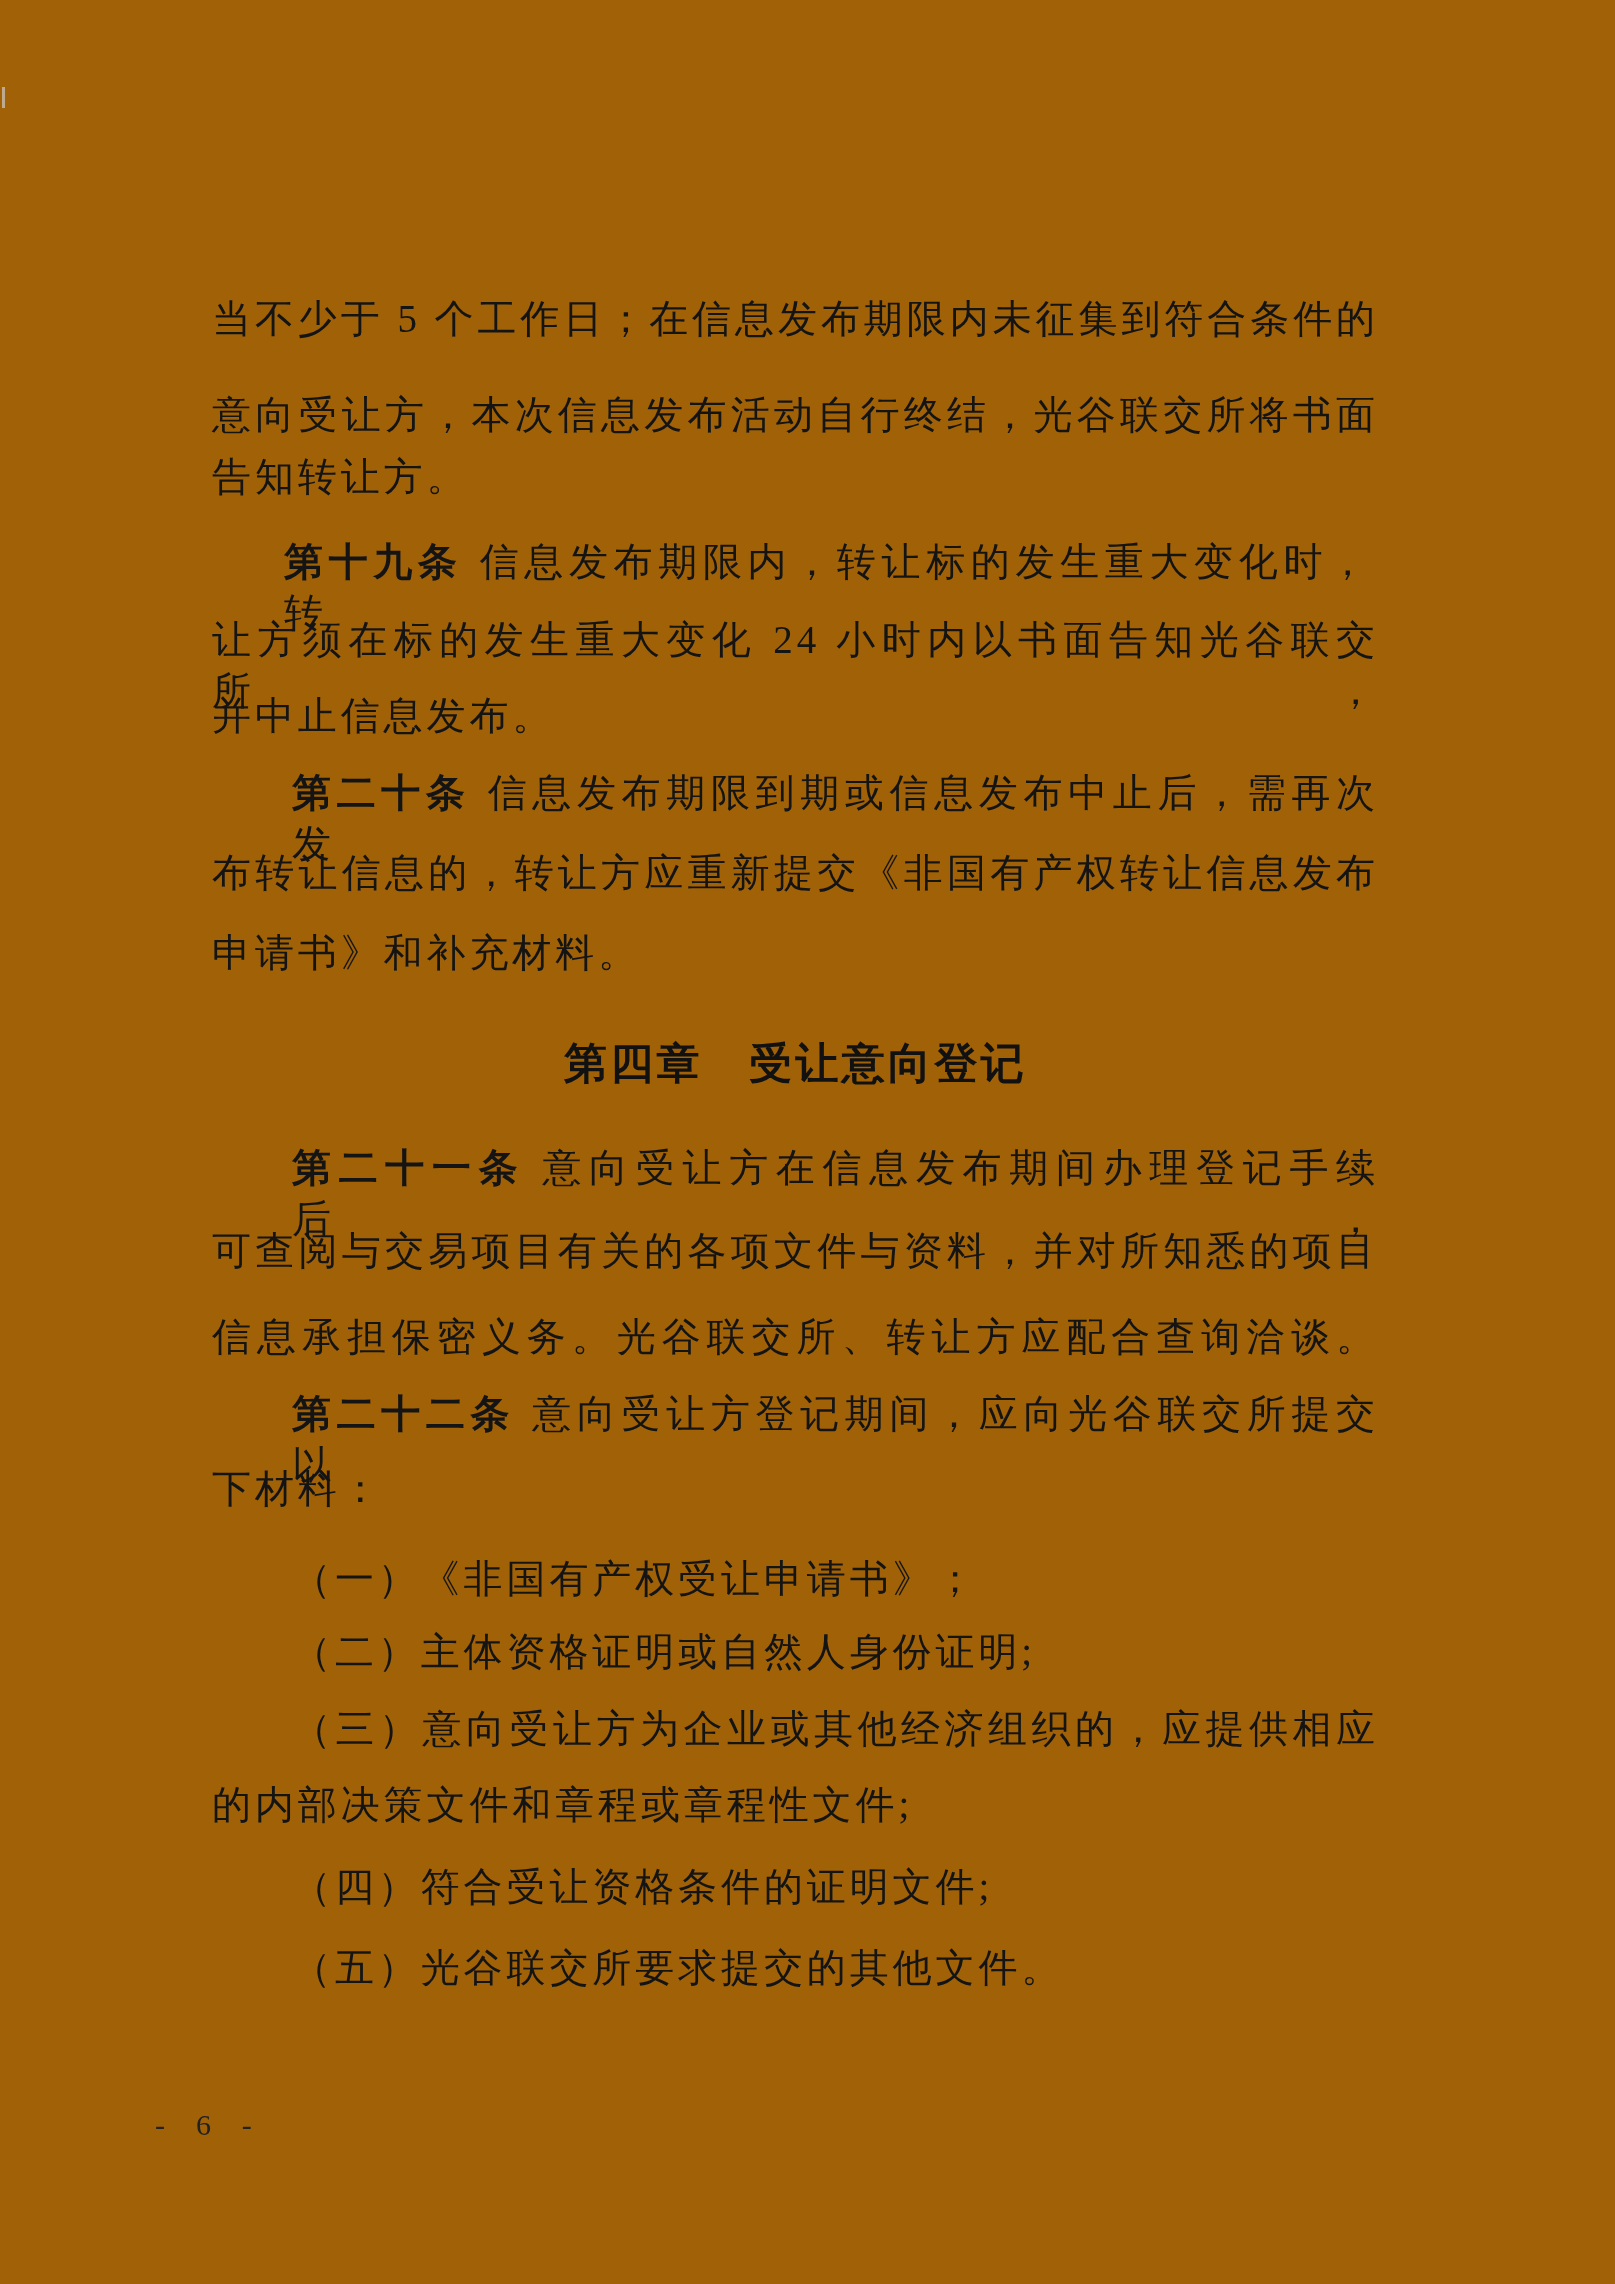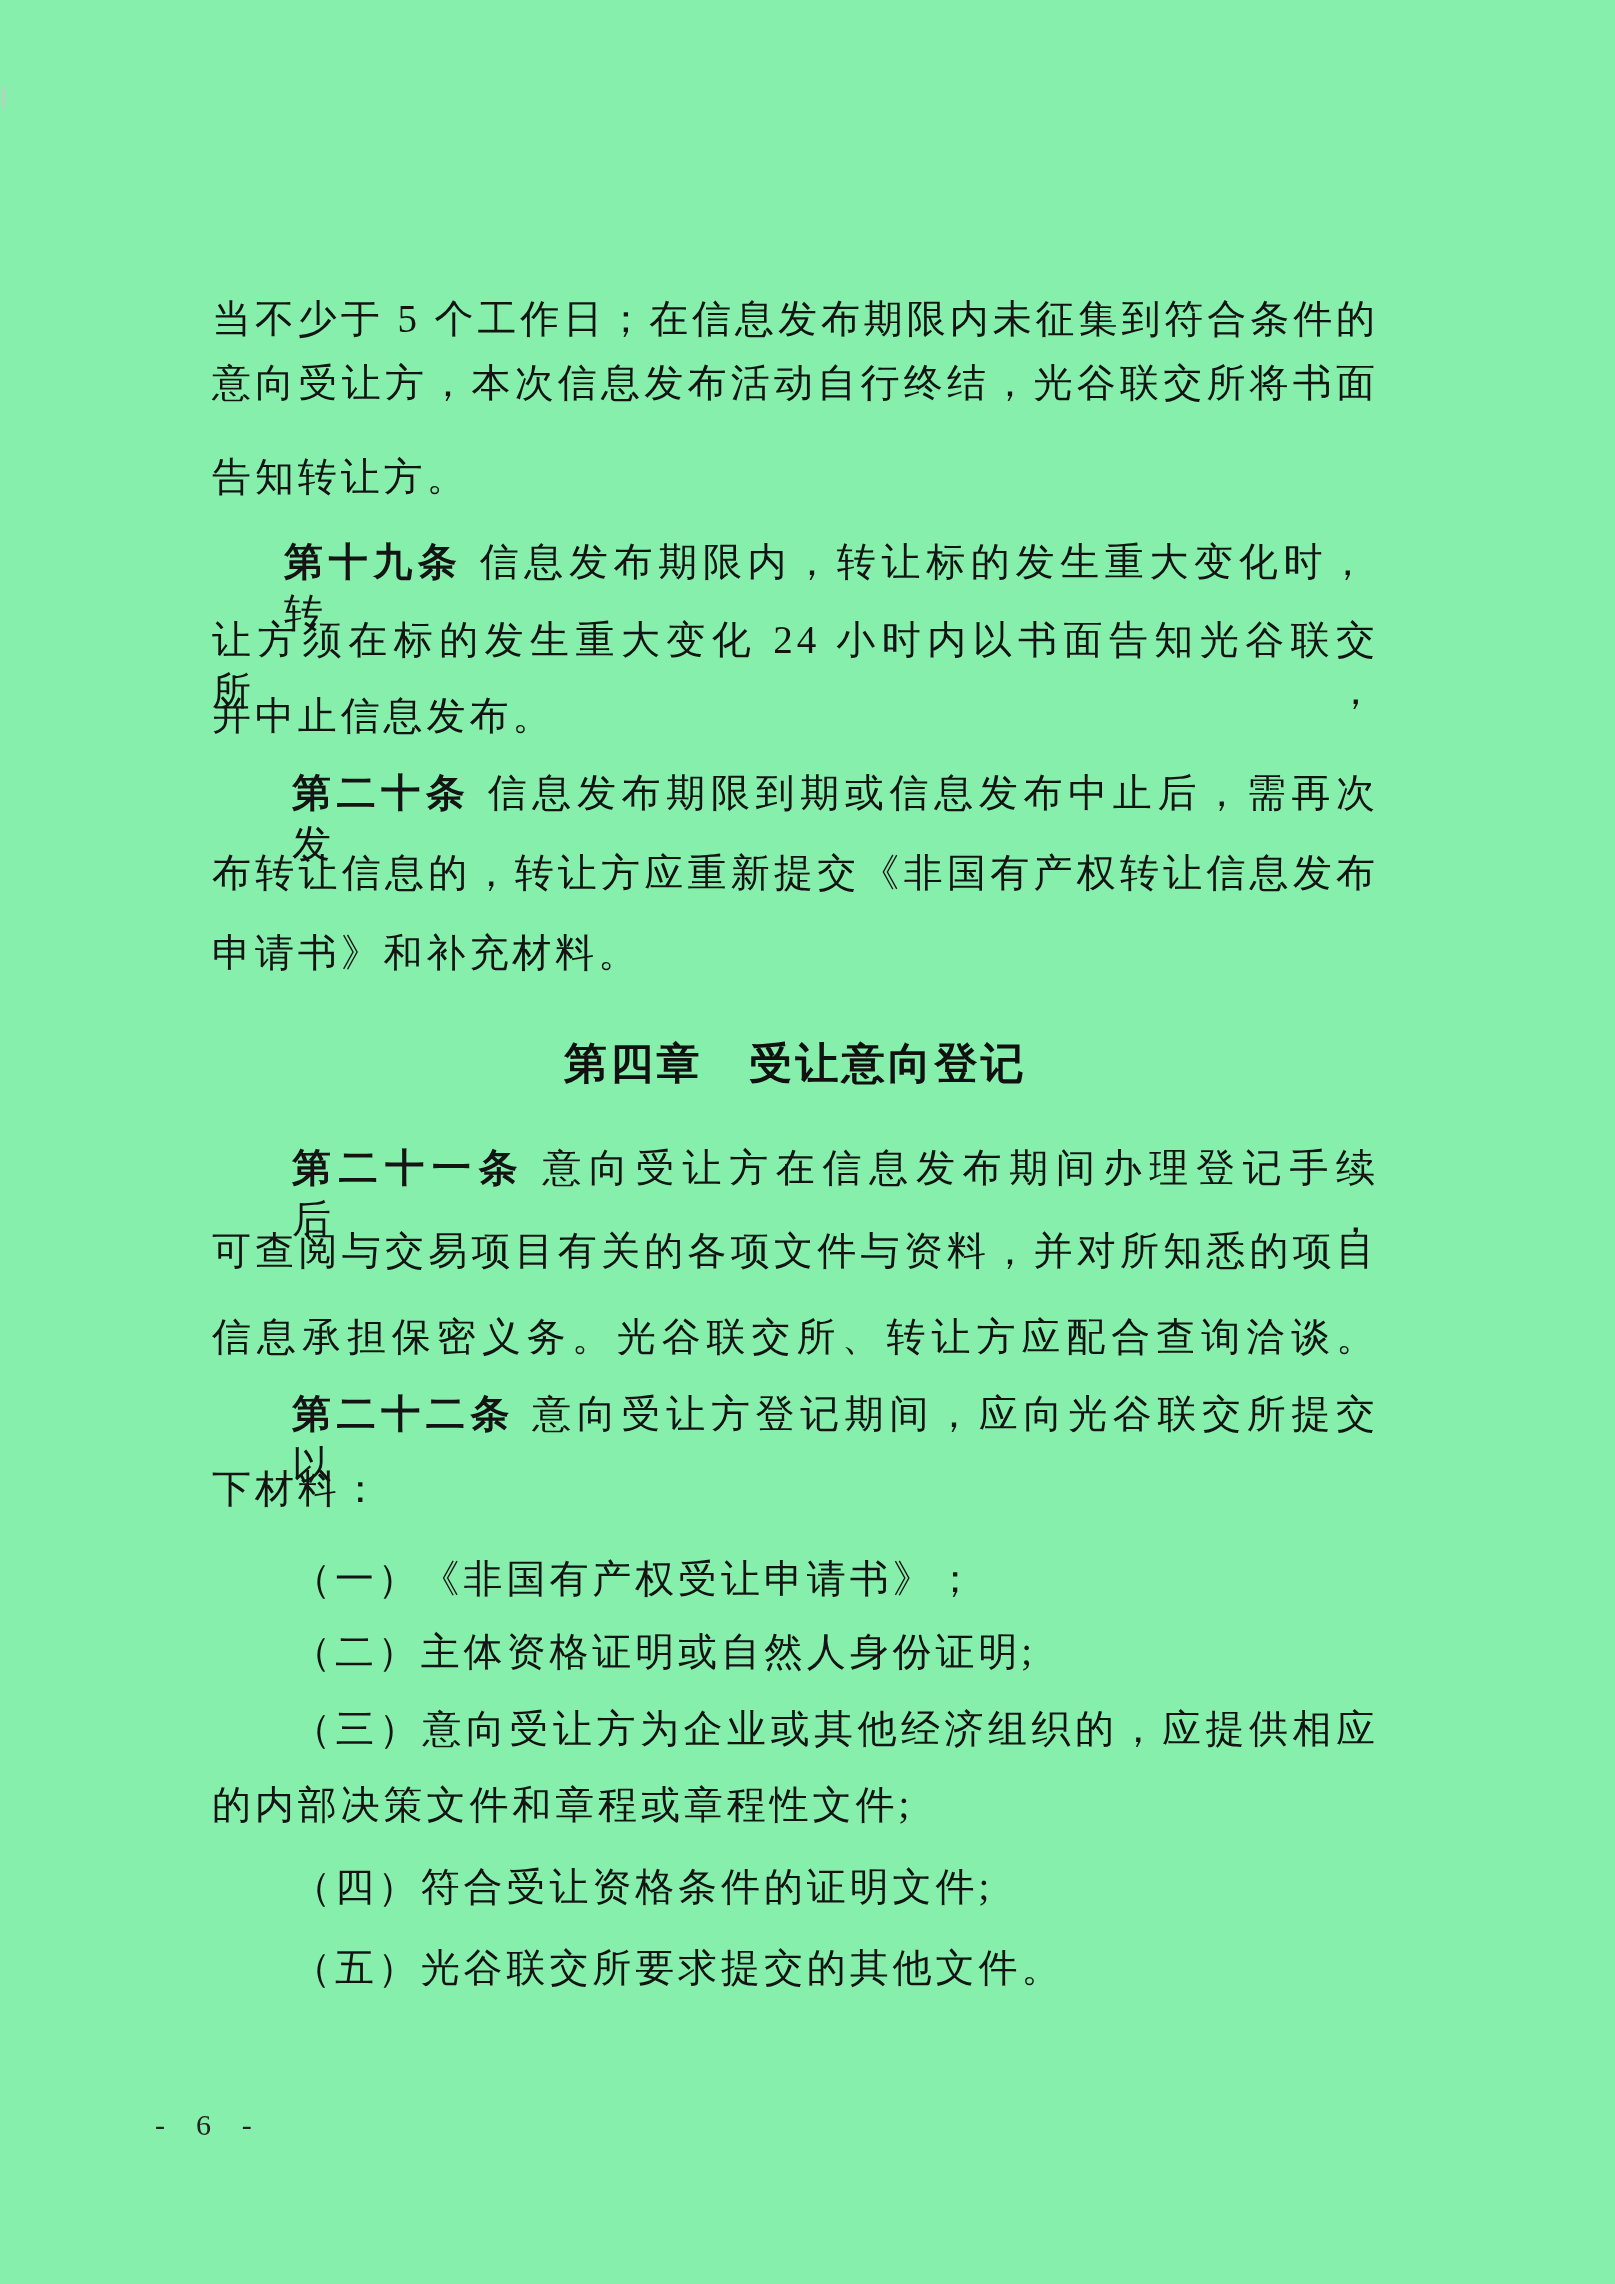--- a/index.html
+++ b/index.html
@@ -4,21 +4,21 @@
 <style>
   html, body {
     margin: 0;
     padding: 0;
     background: #e8e8e8;
   }
   .page {
     position: relative;
     width: 1616px;
     height: 2284px;
-    background: #86efac;
+    background: #a16207;
     overflow: hidden;
     font-family: "Liberation Serif", "DejaVu Serif", serif;
     color: #141414;
   }
   .line {
     position: absolute;
     font-size: 39px;
     line-height: 51px;
     letter-spacing: 3.9px;
     white-space: normal;
@@ -65,21 +65,21 @@
 </head>
 <body>
 
 <div class="page">
 
   <div class="artifact"></div>
 
   <div class="line just" style="top:293px; left:212px; width:1167px;">
     <span>当不少于 5 个工作日；在信息发布期限内未征集到符合条件的</span>
   </div>
-  <div class="line just" style="top:357px; left:212px; width:1167px;">
+  <div class="line just" style="top:389px; left:212px; width:1167px;">
     <span>意向受让方，本次信息发布活动自行终结，光谷联交所将书面</span>
   </div>
   <div class="line" style="top:451px; left:212px;text-align:center;">
     <span>告知转让方。</span>
   </div>
 
   <div class="line just" style="top:536px; left:284px; width:1087px;">
     <span class="art">第十九条</span><span>信息发布期限内，转让标的发生重大变化时，转</span>
   </div>
   <div class="line just" style="top:614px; left:212px; width:1167px;">

